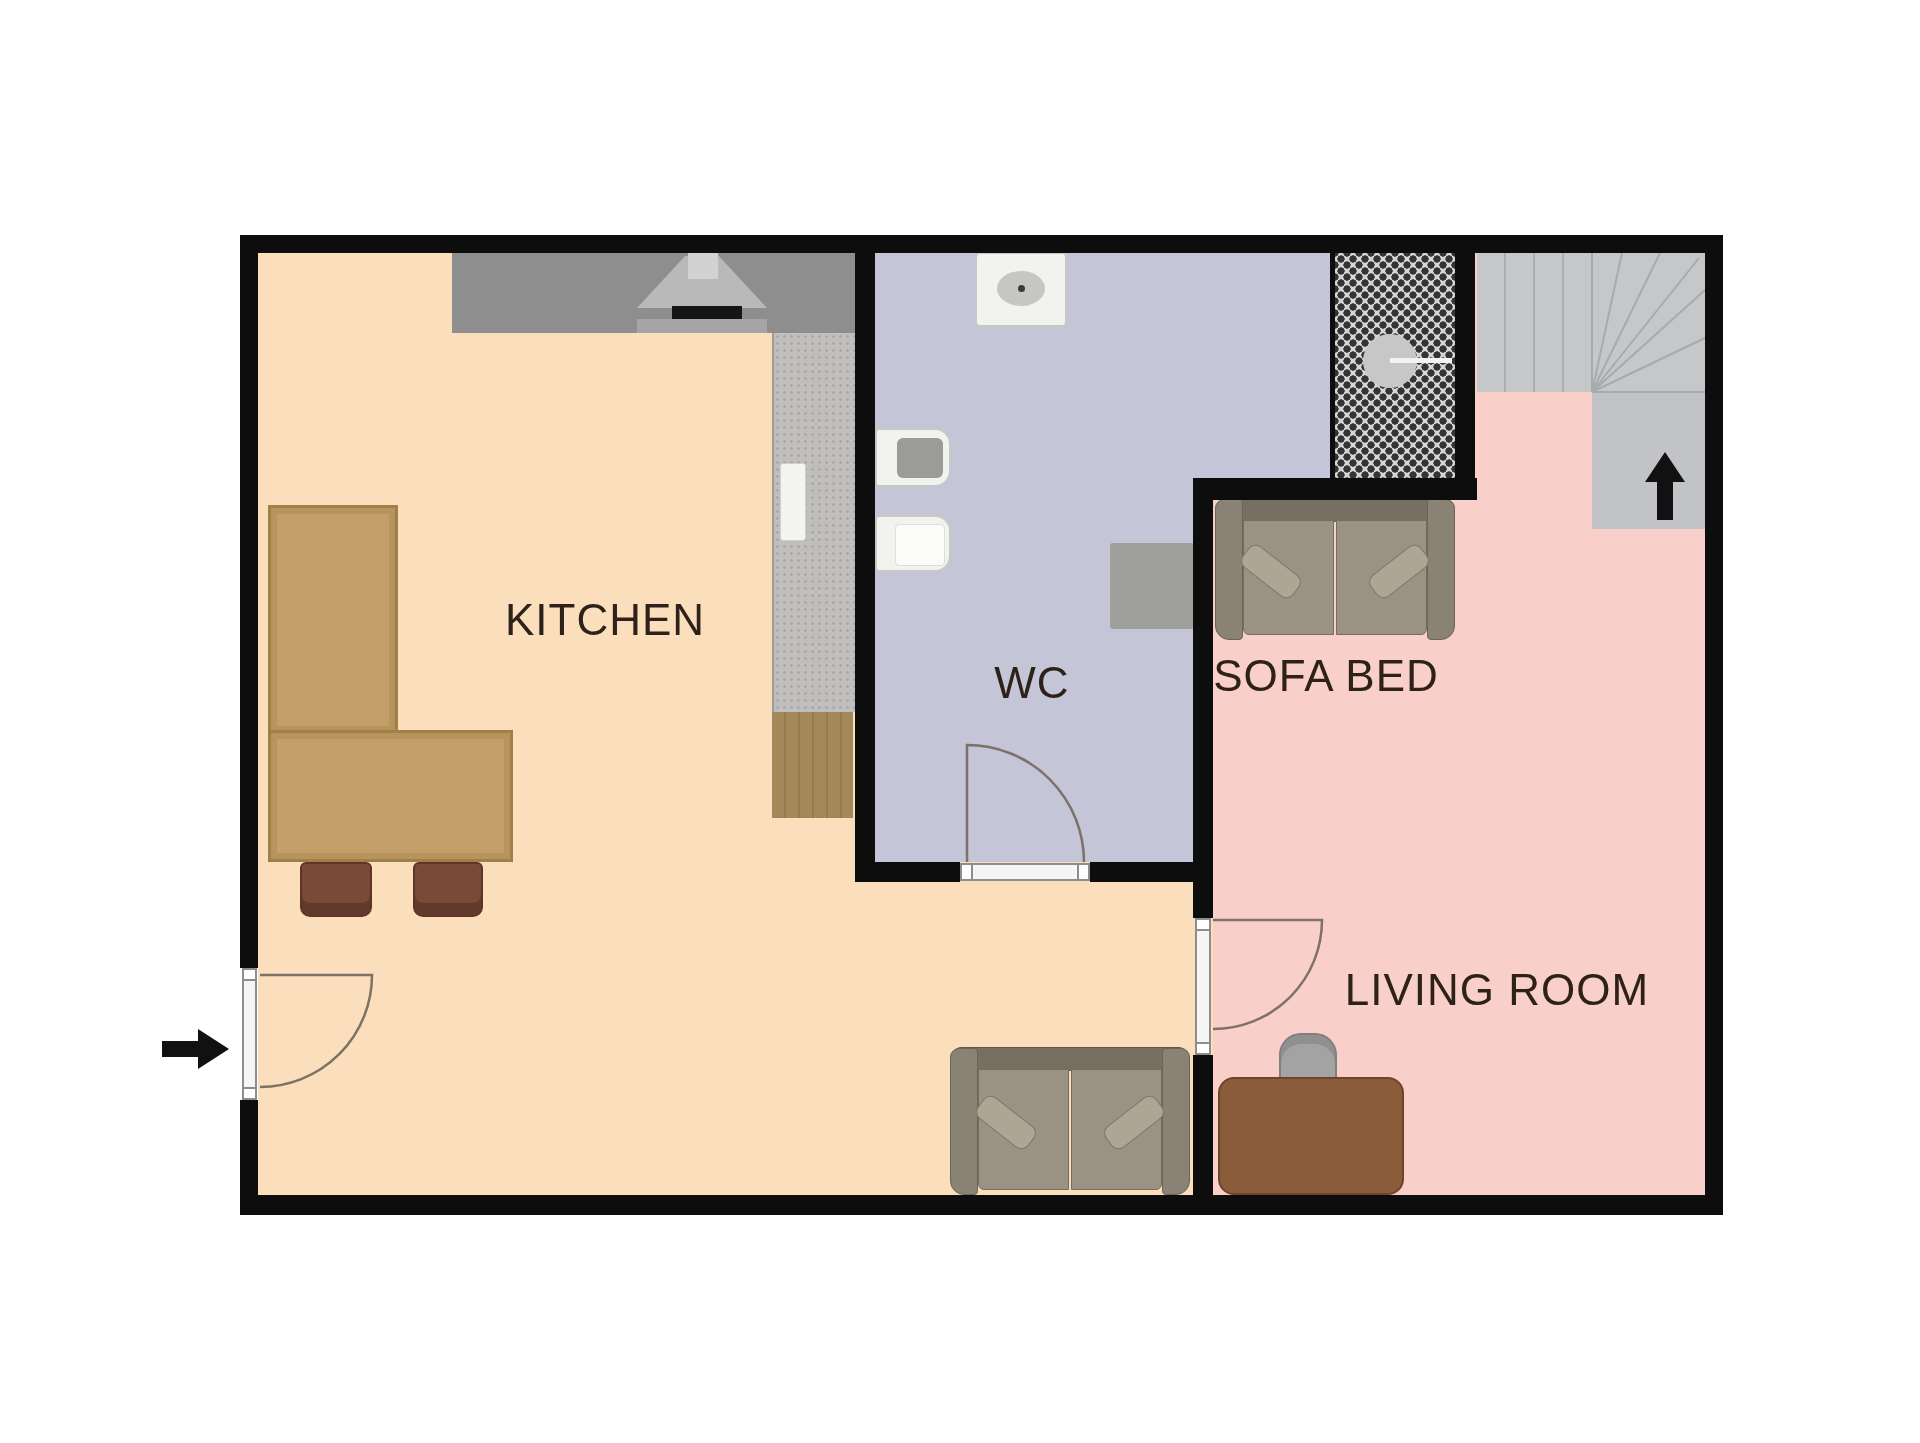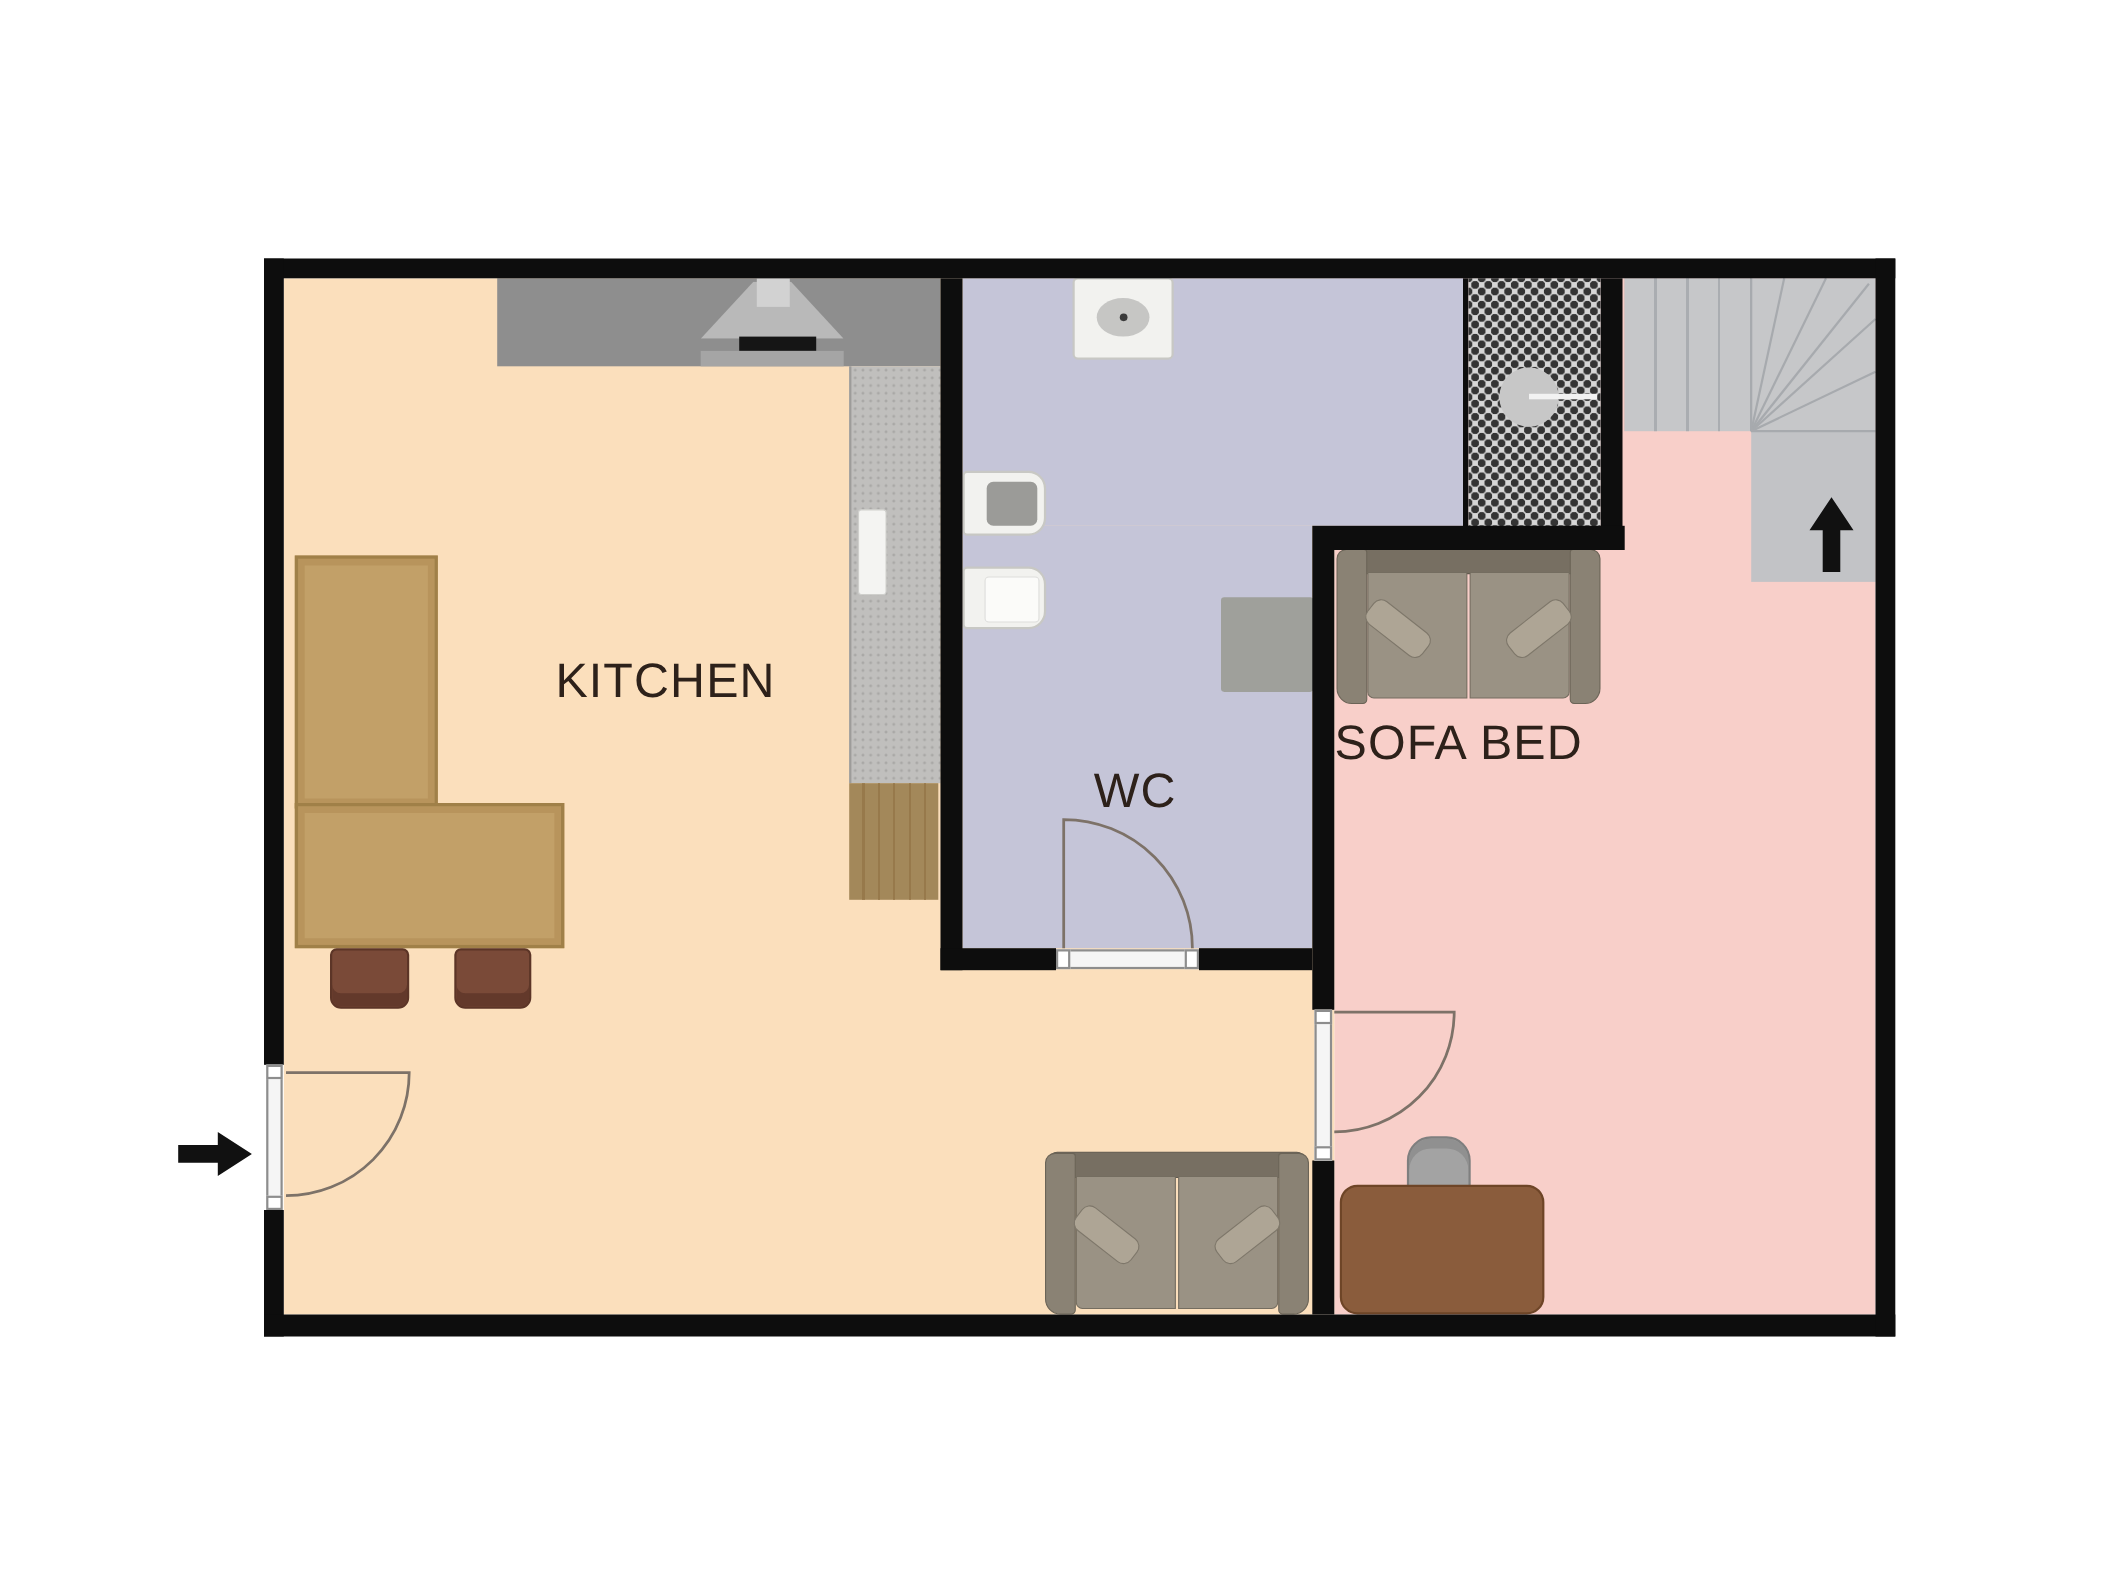--- a/index.html
+++ b/index.html
@@ -160,16 +160,17 @@
   <div class="wall" style="left:1090px;top:862px;width:103px;height:20px;"></div>
   <div class="wall" style="left:1193px;top:478px;width:284px;height:22px;"></div>
   <div class="wall" style="left:1193px;top:500px;width:20px;height:418px;"></div>
   <div class="wall" style="left:1193px;top:1055px;width:20px;height:140px;"></div>
 
   <div class="sill v" style="left:242px;top:968px;width:15px;height:132px;"></div>
   <div class="sill h" style="left:960px;top:863px;width:130px;height:18px;"></div>
   <div class="sill v" style="left:1195px;top:918px;width:16px;height:137px;"></div>
 
   <div class="label" style="left:605px;top:620px;">KITCHEN</div>
-  <div class="label" style="left:1032px;top:720px;">WC</div>
+  <div class="label" style="left:1032px;top:683px;">WC</div>
   <div class="label" style="left:1326px;top:676px;">SOFA BED</div>
+  <div class="label" style="left:1497px;top:990px;">LIVING ROOM</div>
 
 </div>
 
 </body></html>

